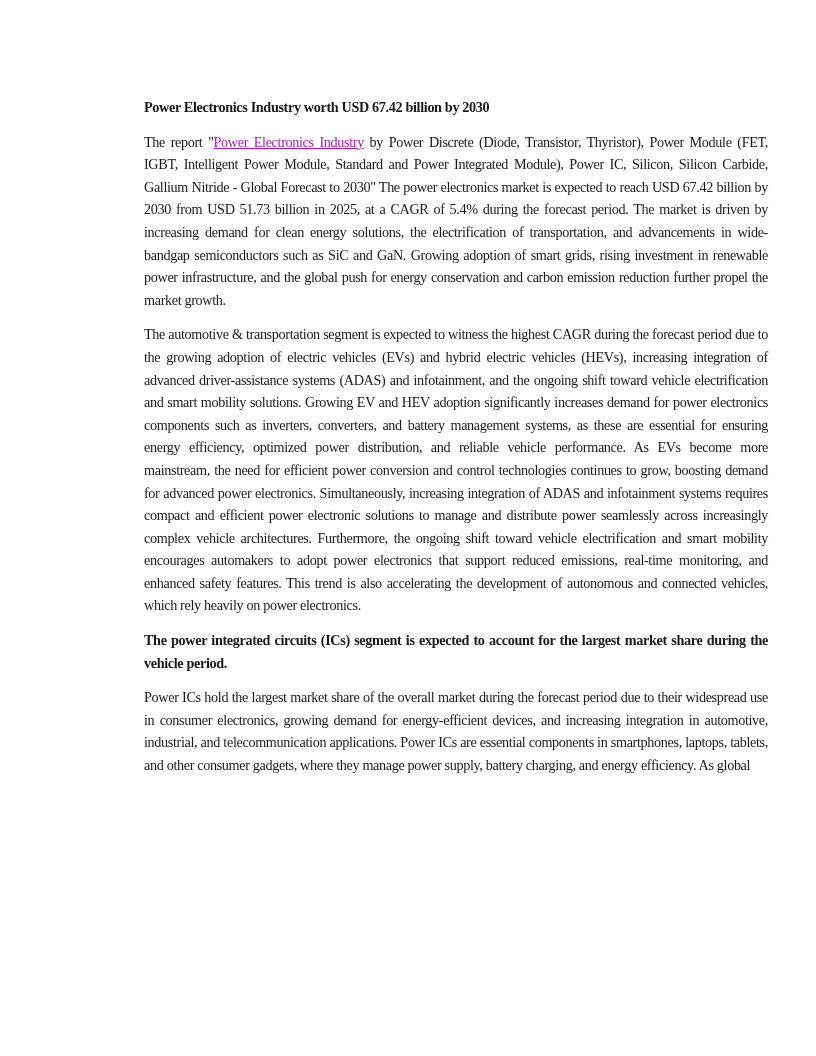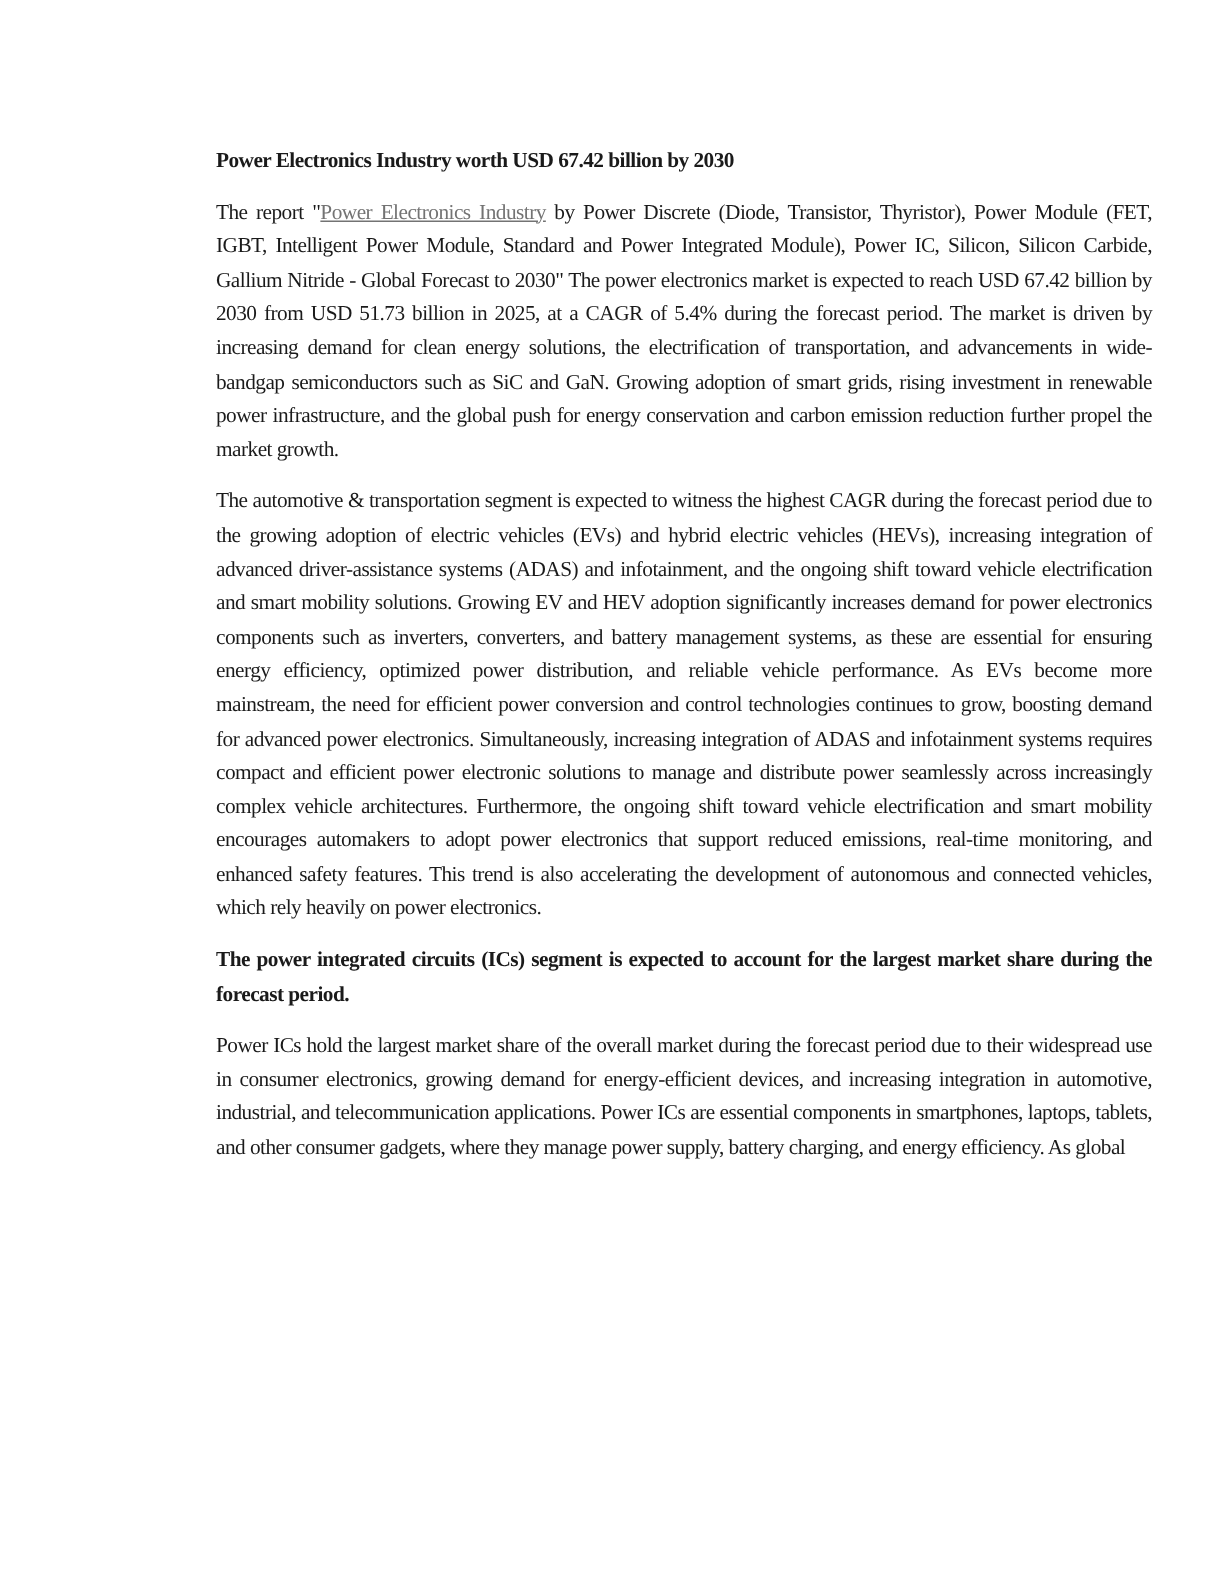--- a/index.html
+++ b/index.html
@@ -12,29 +12,29 @@
     font-family: Liberation Serif, serif;
     color: #1a1a1a;
     font-size: 14.2px;
     line-height: 22.6px;
     letter-spacing: -0.35px;
     margin-left: 48px;
   }
   .page p { margin: 0 0 12px 0; text-align: justify; }
   .title { font-weight: bold; margin-bottom: 12px !important; text-align: left !important; }
   .bold { font-weight: bold; }
-  a.link { color: #737373; text-decoration: underline; }
+  a.link { color: #a21caf; text-decoration: underline; }
 </style>
 </head>
 <body>
 
 <div class="page">
   <p class="title">Power Electronics Industry worth USD 67.42 billion by 2030</p>
 
   <p><span>The report "</span><a class="link" href="#">Power Electronics Industry</a><span> by Power Discrete (Diode, Transistor, Thyristor), Power Module (FET, IGBT, Intelligent Power Module, Standard and Power Integrated Module), Power IC, Silicon, Silicon Carbide, Gallium Nitride - Global Forecast to 2030" The power electronics market is expected to reach USD 67.42 billion by 2030 from USD 51.73 billion in 2025, at a CAGR of 5.4% during the forecast period. The market is driven by increasing demand for clean energy solutions, the electrification of transportation, and advancements in wide-bandgap semiconductors such as SiC and GaN. Growing adoption of smart grids, rising investment in renewable power infrastructure, and the global push for energy conservation and carbon emission reduction further propel the market growth.</span></p>
 
 
   <p>The automotive &amp; transportation segment is expected to witness the highest CAGR during the forecast period due to the growing adoption of electric vehicles (EVs) and hybrid electric vehicles (HEVs), increasing integration of advanced driver-assistance systems (ADAS) and infotainment, and the ongoing shift toward vehicle electrification and smart mobility solutions. Growing EV and HEV adoption significantly increases demand for power electronics components such as inverters, converters, and battery management systems, as these are essential for ensuring energy efficiency, optimized power distribution, and reliable vehicle performance. As EVs become more mainstream, the need for efficient power conversion and control technologies continues to grow, boosting demand for advanced power electronics. Simultaneously, increasing integration of ADAS and infotainment systems requires compact and efficient power electronic solutions to manage and distribute power seamlessly across increasingly complex vehicle architectures. Furthermore, the ongoing shift toward vehicle electrification and smart mobility encourages automakers to adopt power electronics that support reduced emissions, real-time monitoring, and enhanced safety features. This trend is also accelerating the development of autonomous and connected vehicles, which rely heavily on power electronics.</p>
 
-  <p class="bold">The power integrated circuits (ICs) segment is expected to account for the largest market share during the forecast period.</p>
+  <p class="bold">The power integrated circuits (ICs) segment is expected to account for the largest market share during the vehicle period.</p>
 
   <p>Power ICs hold the largest market share of the overall market during the forecast period due to their widespread use in consumer electronics, growing demand for energy-efficient devices, and increasing integration in automotive, industrial, and telecommunication applications. Power ICs are essential components in smartphones, laptops, tablets, and other consumer gadgets, where they manage power supply, battery charging, and energy efficiency. As global</p>
 </div>
 
 </body></html>

